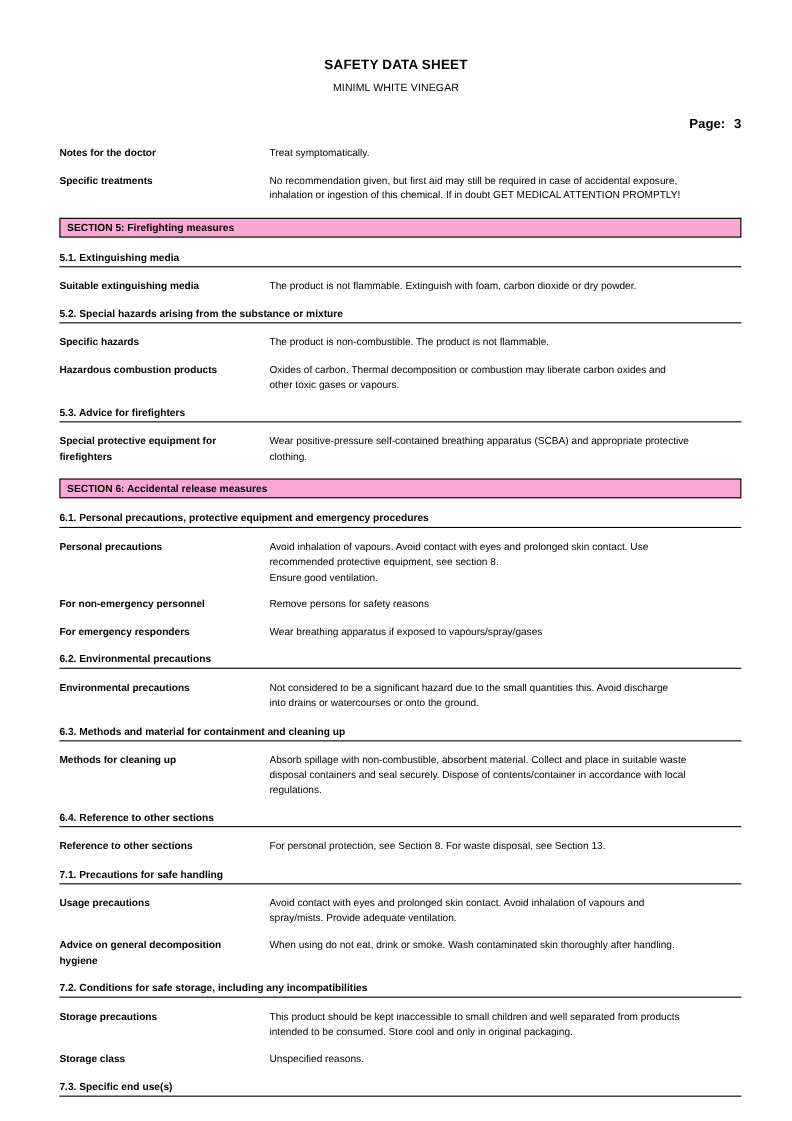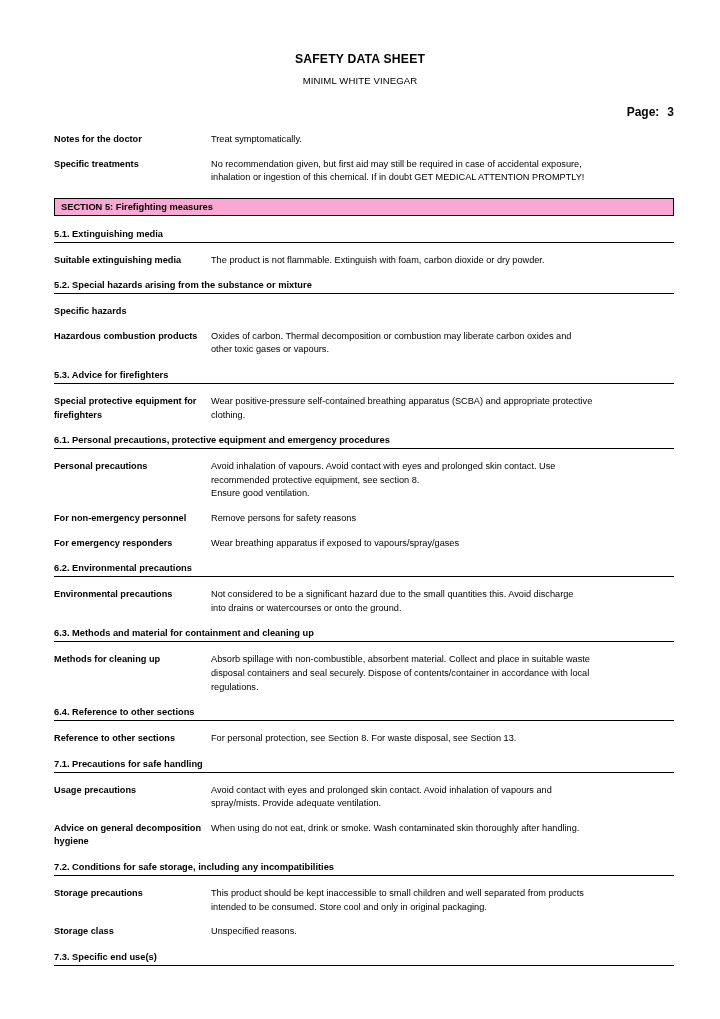--- a/index.html
+++ b/index.html
@@ -48,20 +48,21 @@
     margin-left: 8px;
   }
   .content {
     margin-top: 14px;
     padding: 0 46px 0 54px;
   }
   .row {
     display: flex;
     align-items: flex-start;
     margin-bottom: 11px;
+    gap: 34px;
   }
   .row .label {
     width: 157px;
     flex: 0 0 157px;
     font-weight: bold;
     font-size: 9.2px;
     line-height: 13.5px;
     padding-right: 6px;
     box-sizing: border-box;
   }
@@ -121,36 +122,40 @@
       <div class="sub-head">5.1. Extinguishing media</div>
       <div class="row">
         <div class="label">Suitable extinguishing media</div>
         <div class="value">
           <span class="vline">The product is not flammable. Extinguish with foam, carbon dioxide or dry powder.</span>
         </div>
       </div>
       <div class="sub-head">5.2. Special hazards arising from the substance or mixture</div>
       <div class="row">
         <div class="label">Specific hazards</div>
+        <div class="value">
+          <span class="vline">The product is non-combustible. The product is not flammable.</span>
+        </div>
       </div>
       <div class="row">
         <div class="label">Hazardous combustion products</div>
         <div class="value">
           <span class="vline">Oxides of carbon. Thermal decomposition or combustion may liberate carbon oxides and</span>
           <span class="vline">other toxic gases or vapours.</span>
         </div>
       </div>
       <div class="sub-head">5.3. Advice for firefighters</div>
       <div class="row">
         <div class="label">Special protective equipment for firefighters</div>
         <div class="value">
           <span class="vline">Wear positive-pressure self-contained breathing apparatus (SCBA) and appropriate protective</span>
           <span class="vline">clothing.</span>
         </div>
       </div>
+      <div class="section-bar">SECTION 6: Accidental release measures</div>
       <div class="sub-head">6.1. Personal precautions, protective equipment and emergency procedures</div>
       <div class="row">
         <div class="label">Personal precautions</div>
         <div class="value">
           <span class="vline">Avoid inhalation of vapours. Avoid contact with eyes and prolonged skin contact. Use</span>
           <span class="vline">recommended protective equipment, see section 8.</span>
           <span class="vline">Ensure good ventilation.</span>
         </div>
       </div>
       <div class="row">

